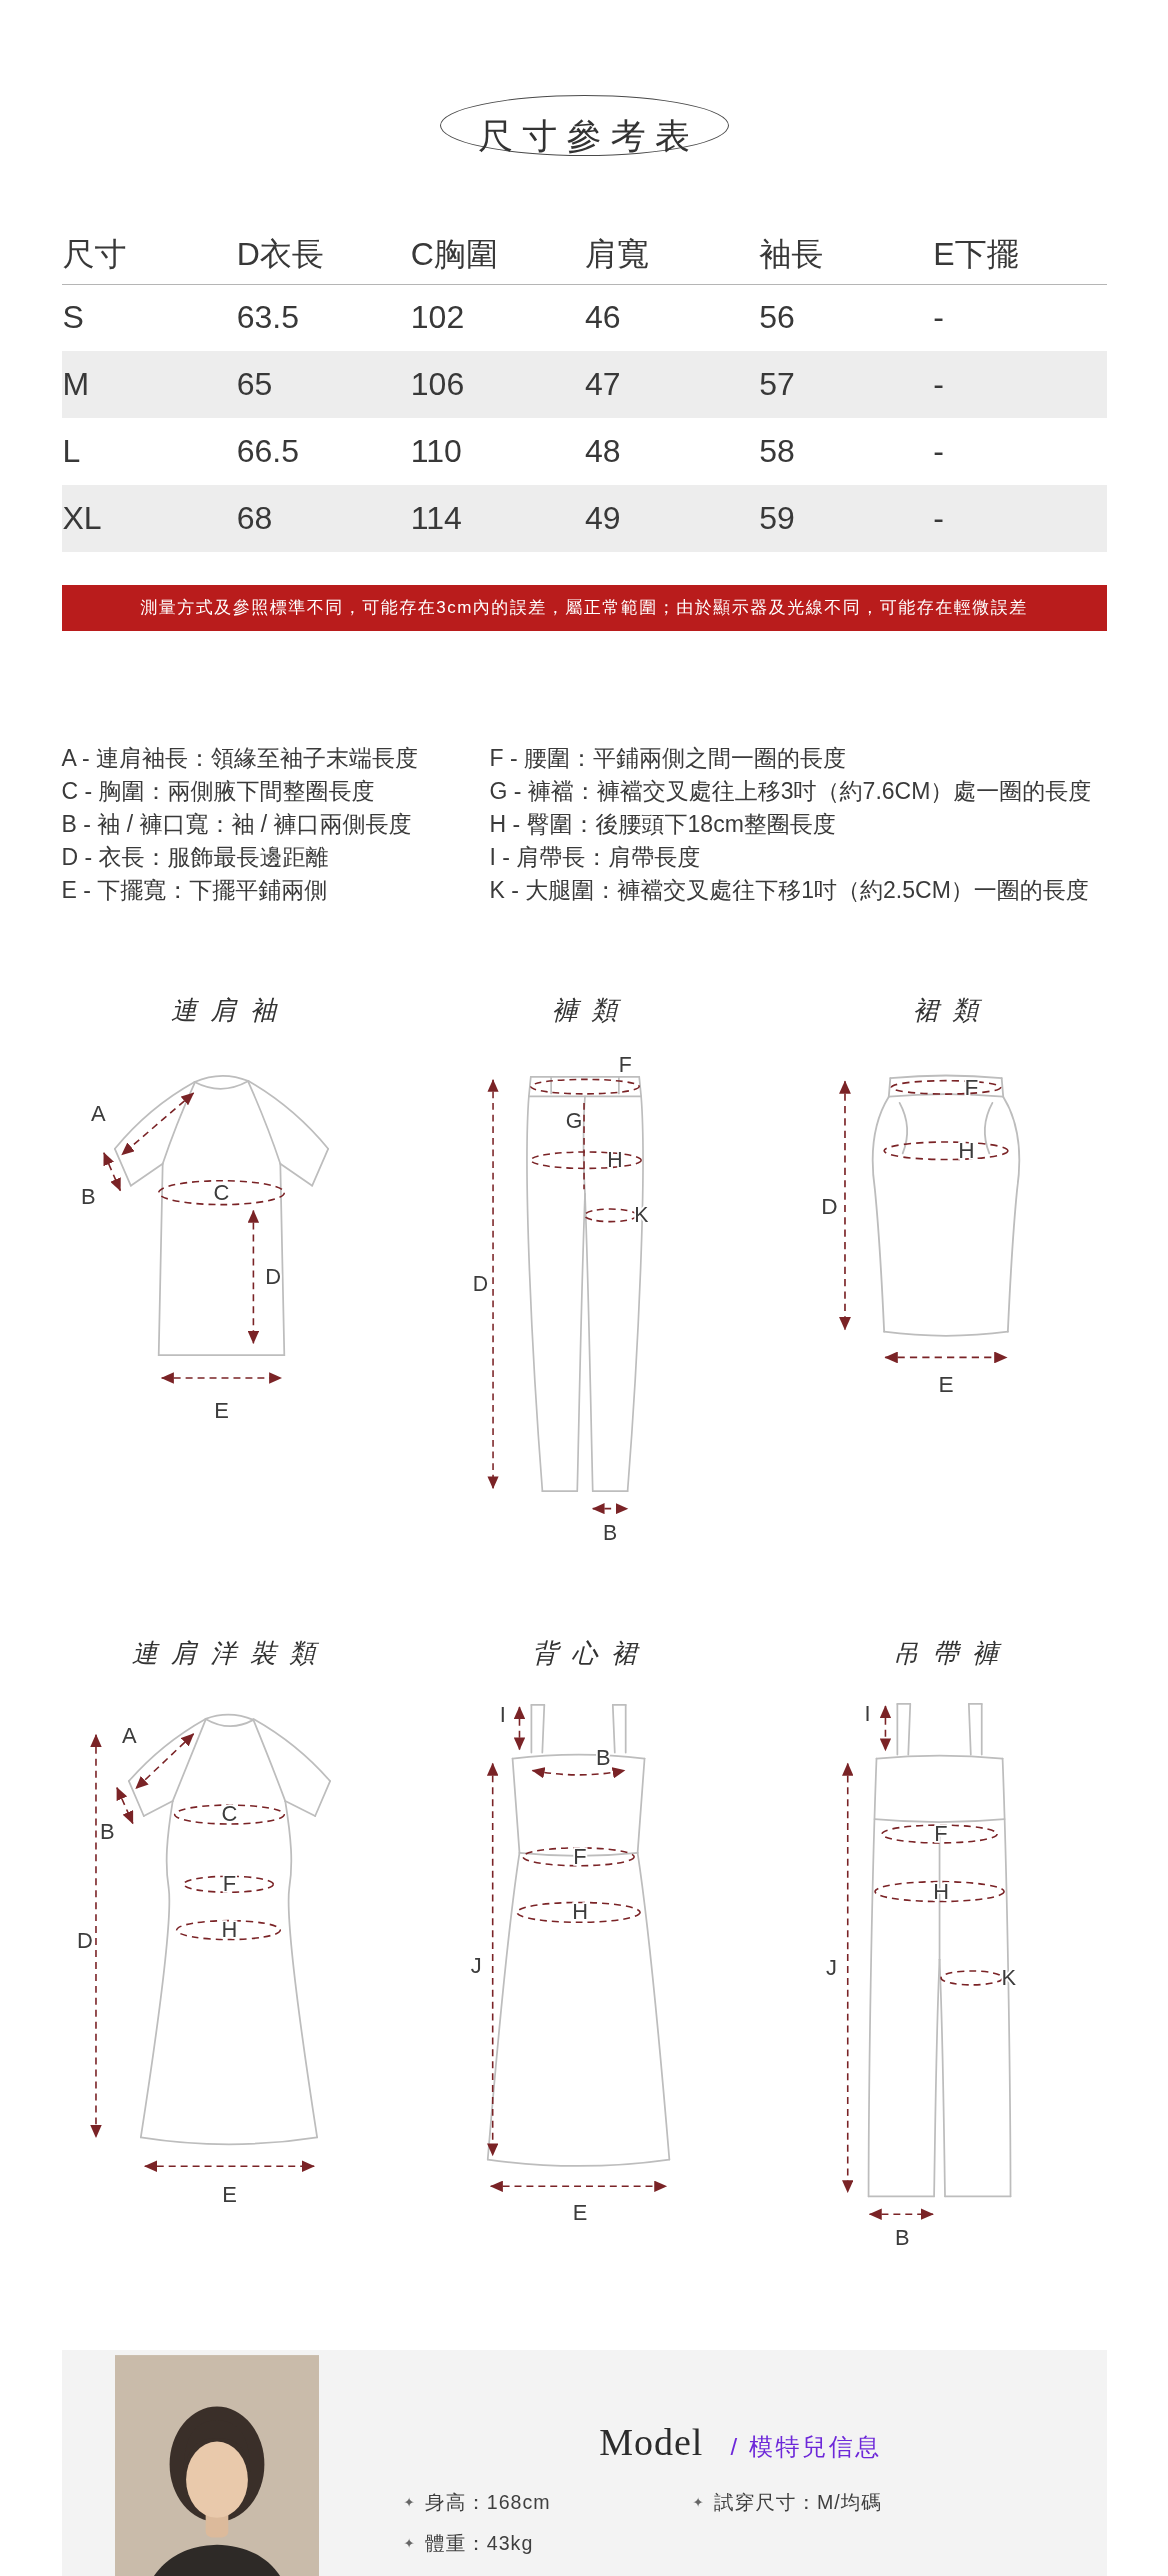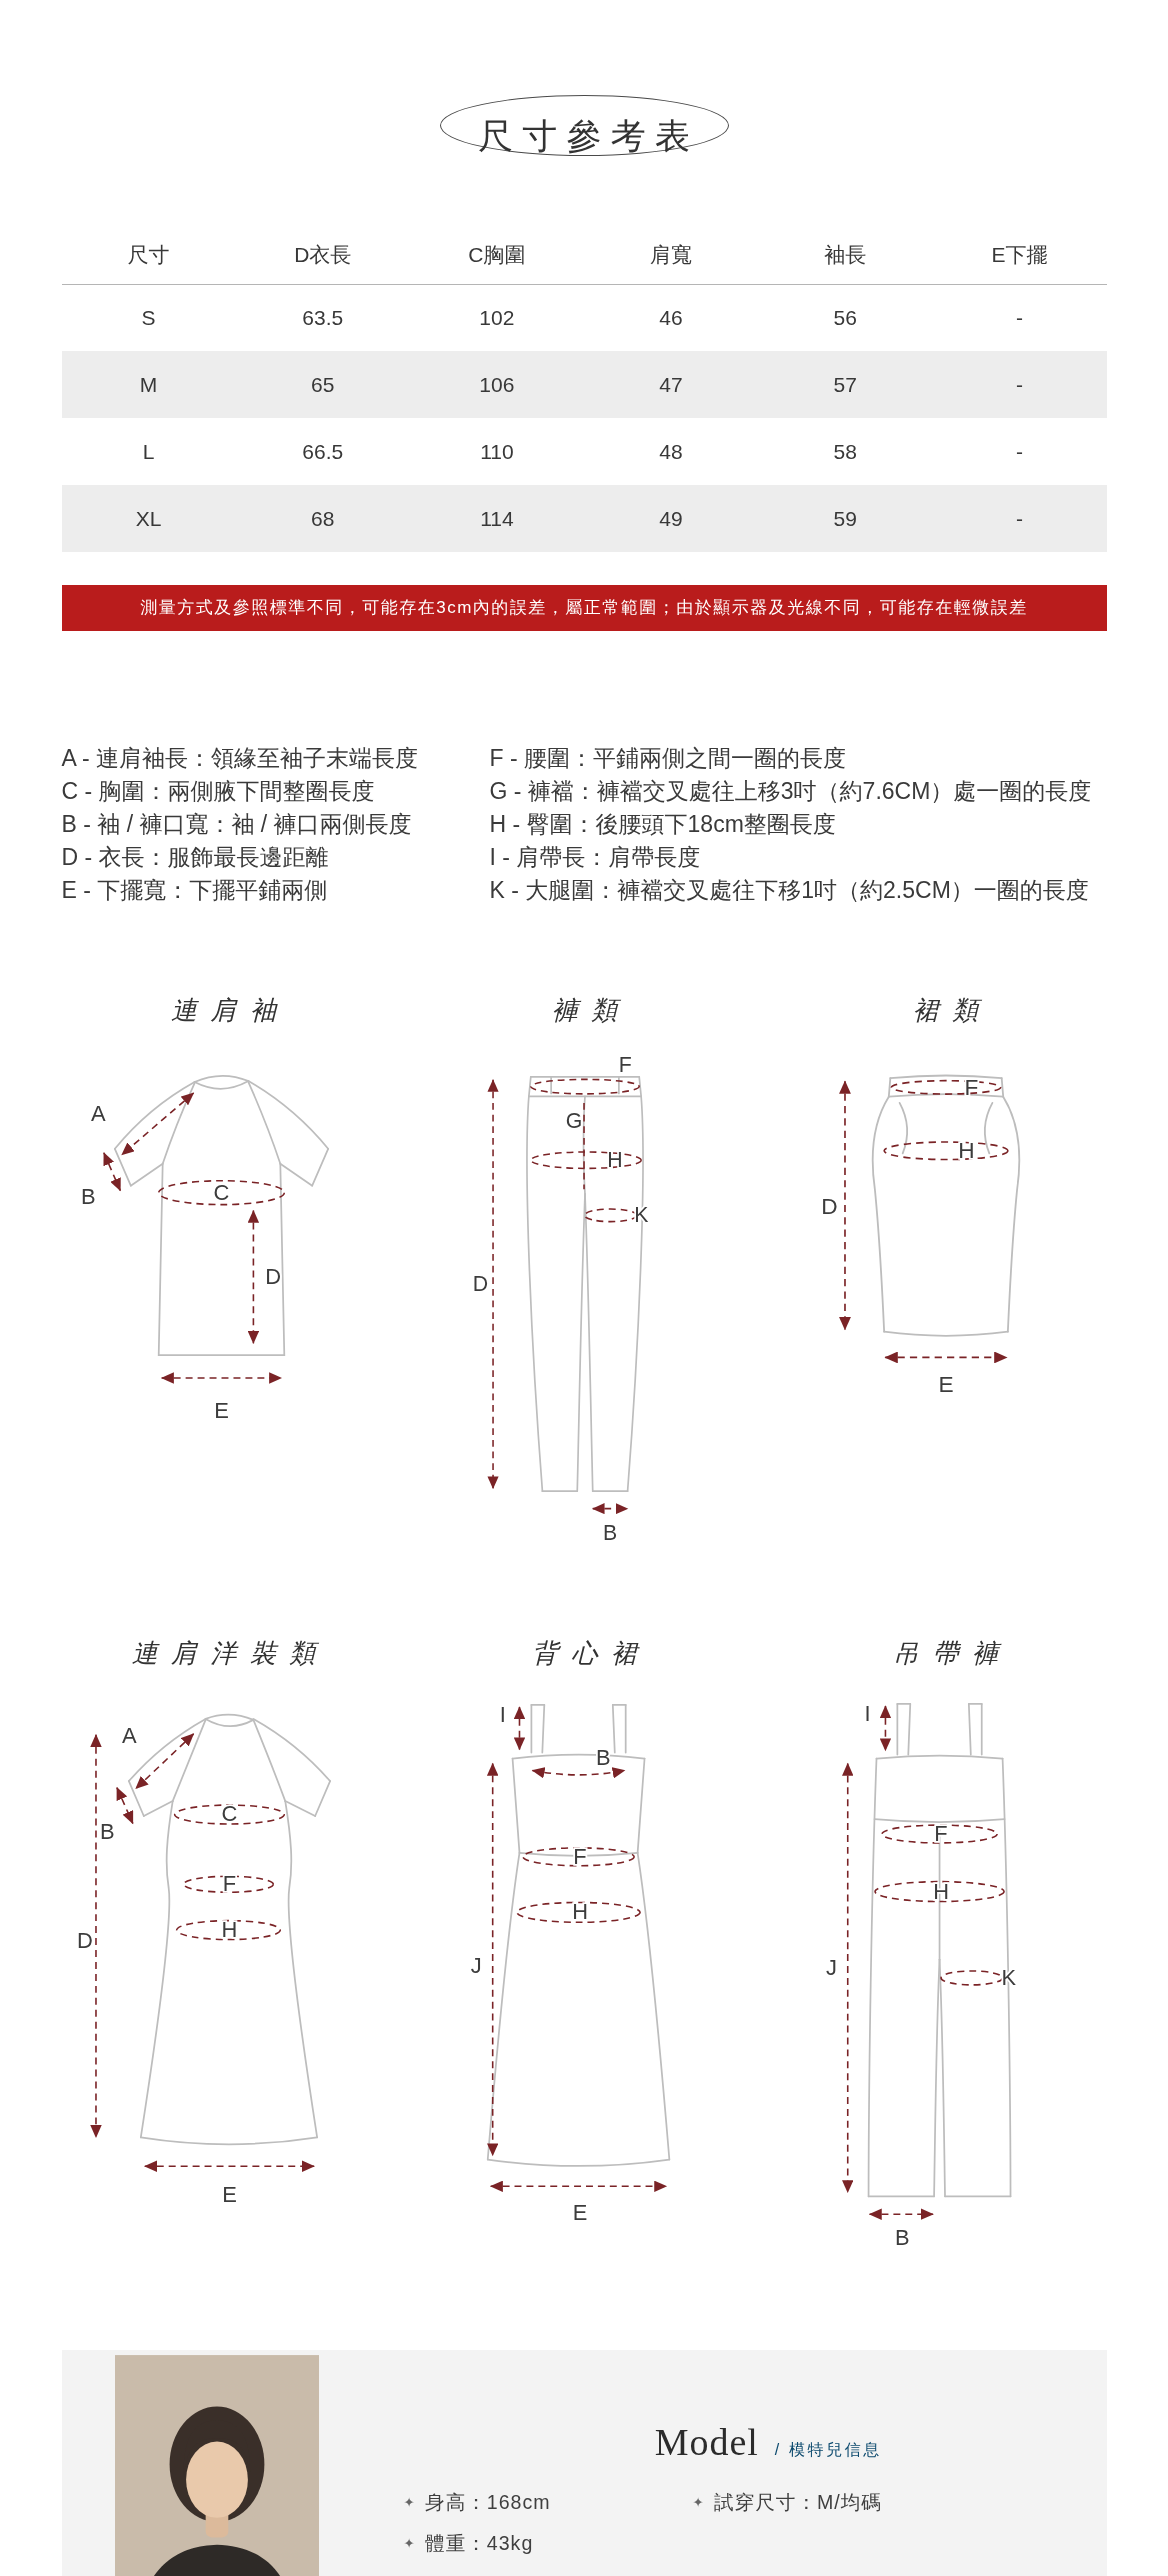--- a/index.html
+++ b/index.html
@@ -6,22 +6,22 @@
   html,body { margin:0; padding:0; background:#ffffff; }
   body { font-family:"Liberation Sans","DejaVu Sans",sans-serif; color:#383838; }
   .page { width:1168px; height:2775px; background:#fff; overflow:hidden; position:relative; }
 
   
   .title-badge { width:289px; height:61px; margin:95px auto 0; border:1.5px solid #4a4a4a;
                  border-radius:50%; display:flex; align-items:center; justify-content:center; }
   .title-badge span { font-size:35px; letter-spacing:9.3px; padding-left:9.3px; color:#333;margin-top:22px; }
 
   
-  .size-table { width:1045px; margin:70px auto 0; border-collapse:collapse; text-align:center;
-                font-size:21px; color:#383838; table-layout:fixed; }
+  .size-table { width:1045px; margin:70px auto 0; border-collapse:collapse; text-align:left;
+                font-size:32px; color:#383838; table-layout:fixed; }
   .size-table th { font-weight:normal; height:58px; border-bottom:1px solid #b5b5b5; }
   .size-table td { height:67px; }
   .size-table tbody tr.alt { background:#ededed; }
 
   
   .notice-bar { width:1045px; margin:33px auto 0; background:#b91c1c; color:#ffffff;
                 text-align:center; font-size:17px; letter-spacing:1.5px; padding:11.3px 5.2px; }
 
   
   .legend { width:1045px; margin:111px auto 0; display:flex; }
@@ -45,21 +45,21 @@
   
   .model-section { width:1045px; margin:100px auto 0; height:278px; background:#f3f3f3;
                    display:flex; align-items:center; }
   .model-photo { width:204px; height:268px; margin-left:53px; flex:none; }
   .photo-wm { font-family:"Liberation Sans","DejaVu Sans",sans-serif; font-size:30px;
               fill:#ffffff; letter-spacing:3px; }
   .model-info { margin-left:85px; }
   .model-heading { display:flex; align-items:baseline;justify-content:flex-end; }
   .model-heading .en { font-family:"Liberation Serif","DejaVu Serif",serif; font-size:38px;
                        color:#2b2b2b; letter-spacing:1px; }
-  .model-heading .zh { font-size:16px; color:#0c4a6e; margin-left:16px; letter-spacing:2.6px; }
+  .model-heading .zh { font-size:24px; color:#6d28d9; margin-left:27px; letter-spacing:2.6px; }
   .model-details { margin-top:25px; display:grid; grid-template-columns:289px auto;
                    row-gap:14.4px; font-size:19.6px; color:#3f3f3f; letter-spacing:1px; }
   .detail-item { display:flex; align-items:center; }
   .detail-item .bullet { font-size:13.4px; color:#666; margin-right:9.3px; }
 </style>
 </head>
 <body>
 
 <div class="page">
 

